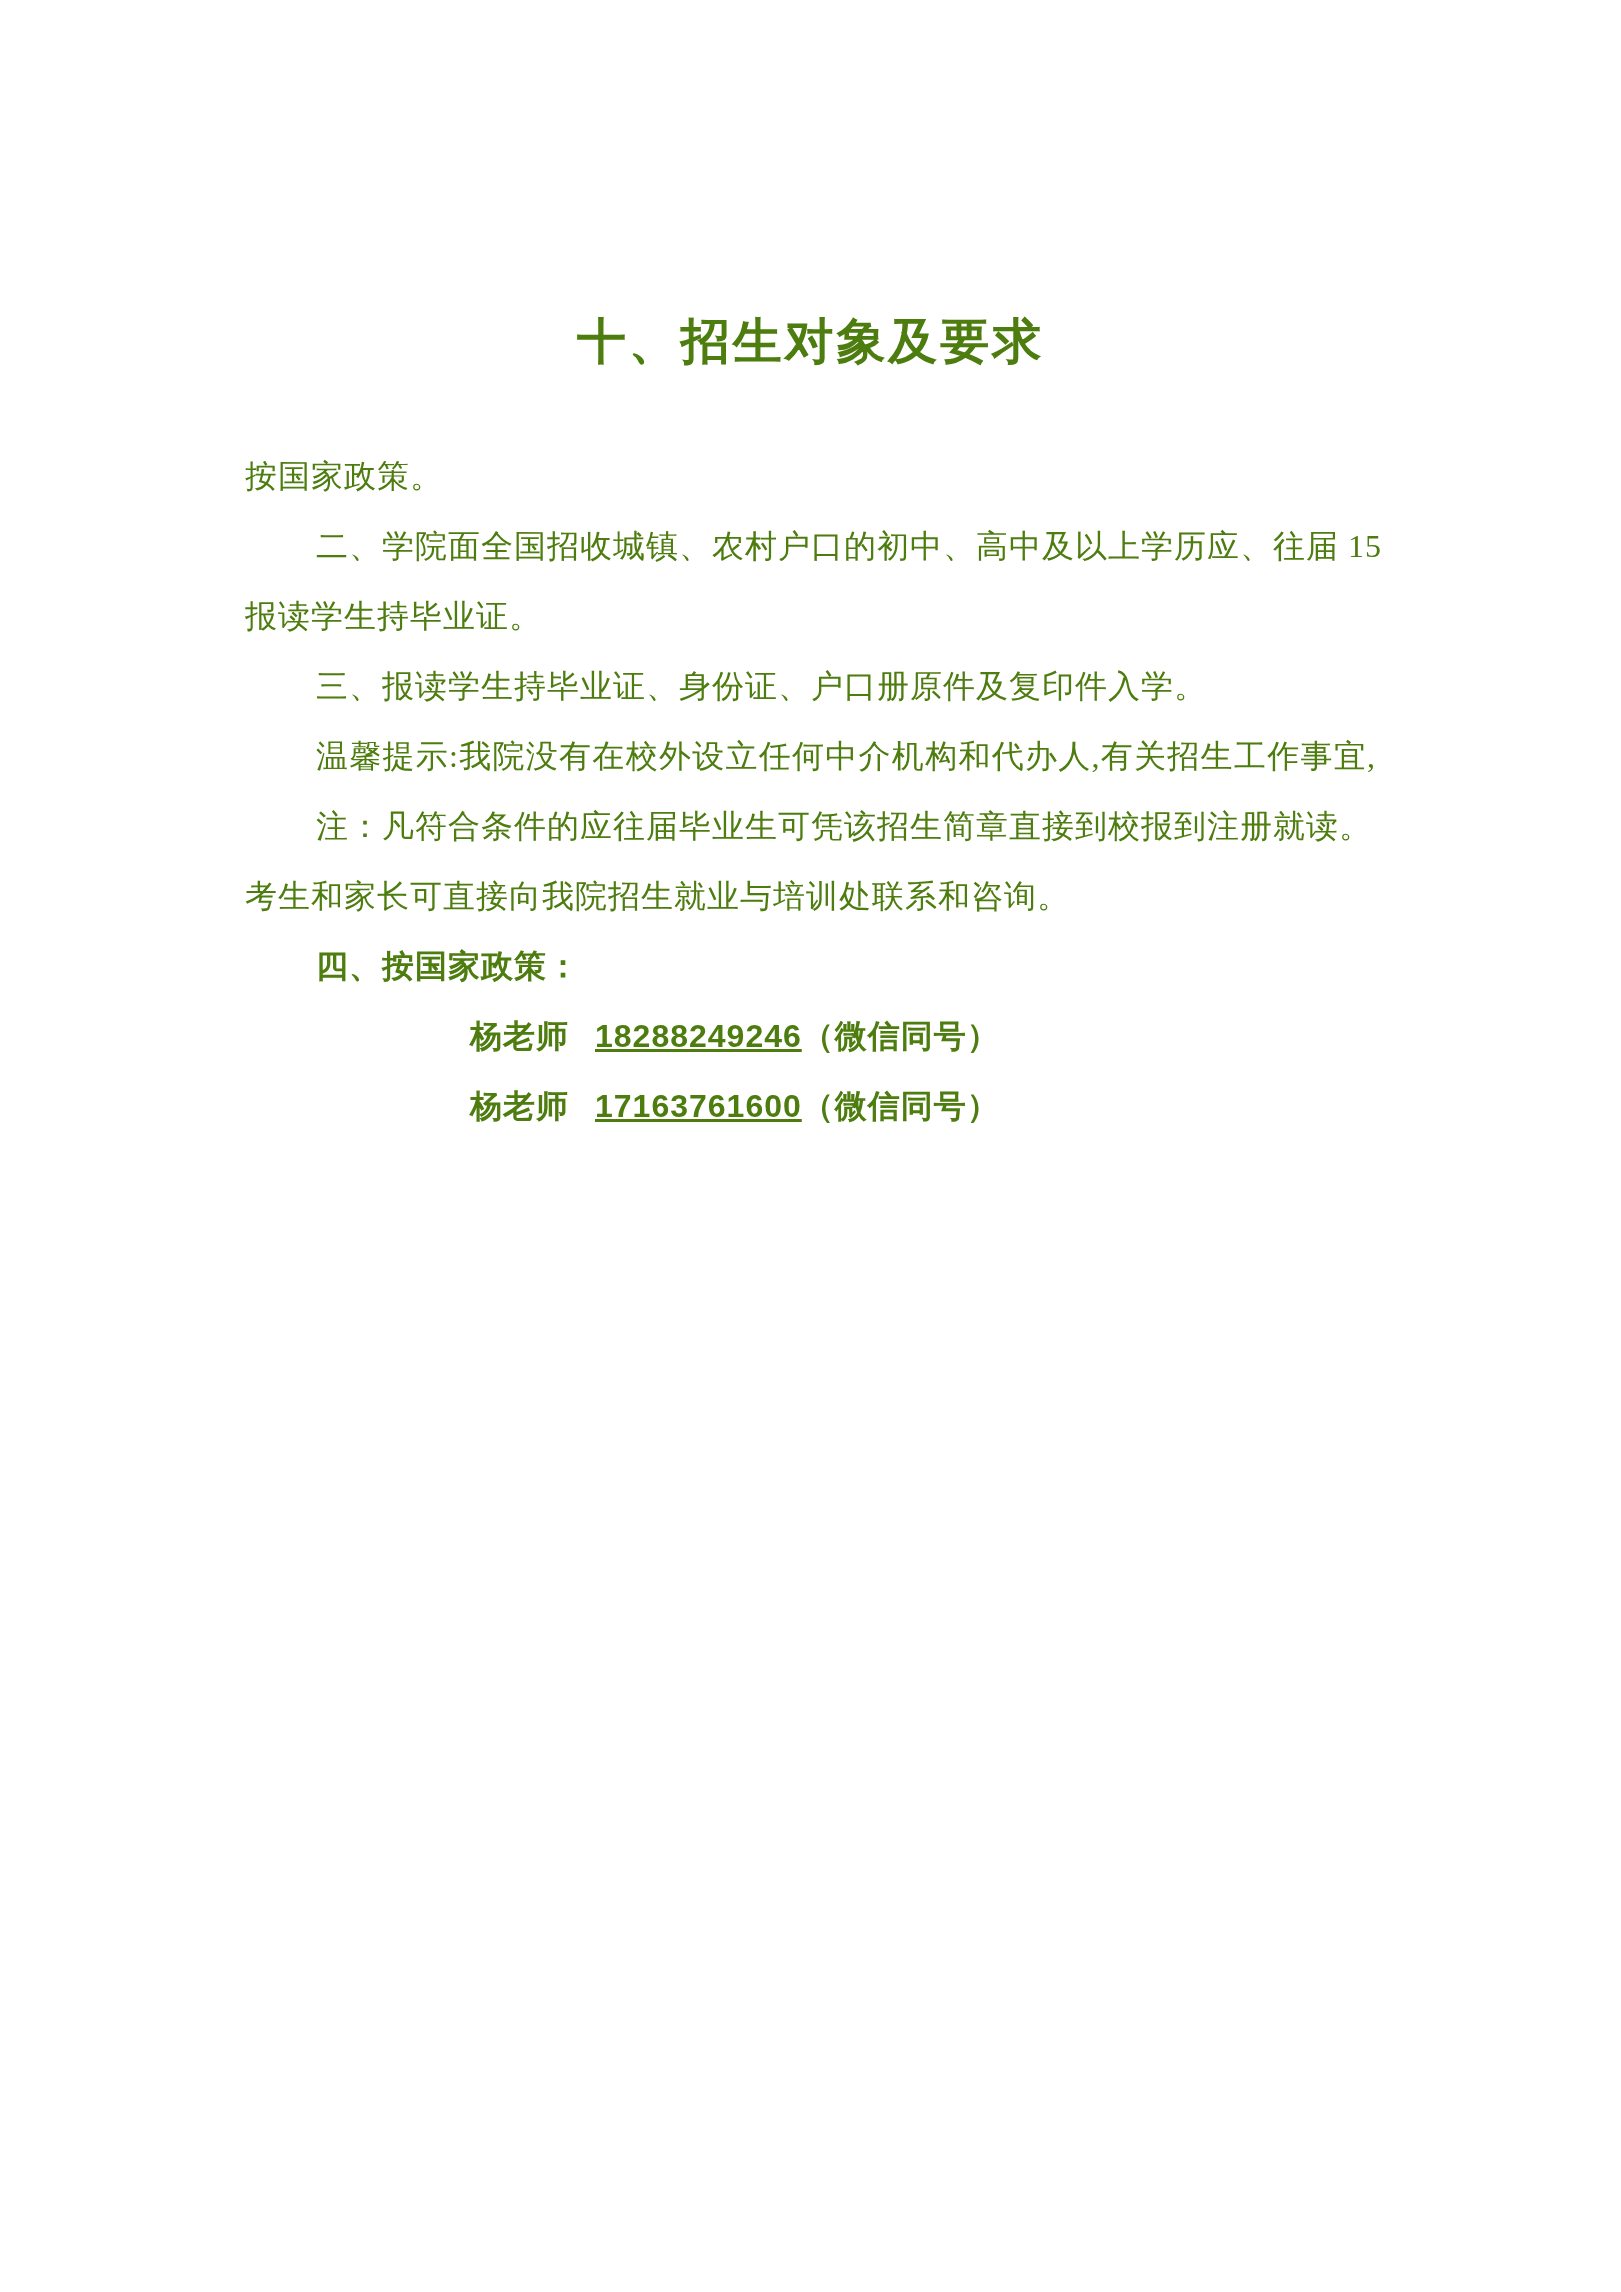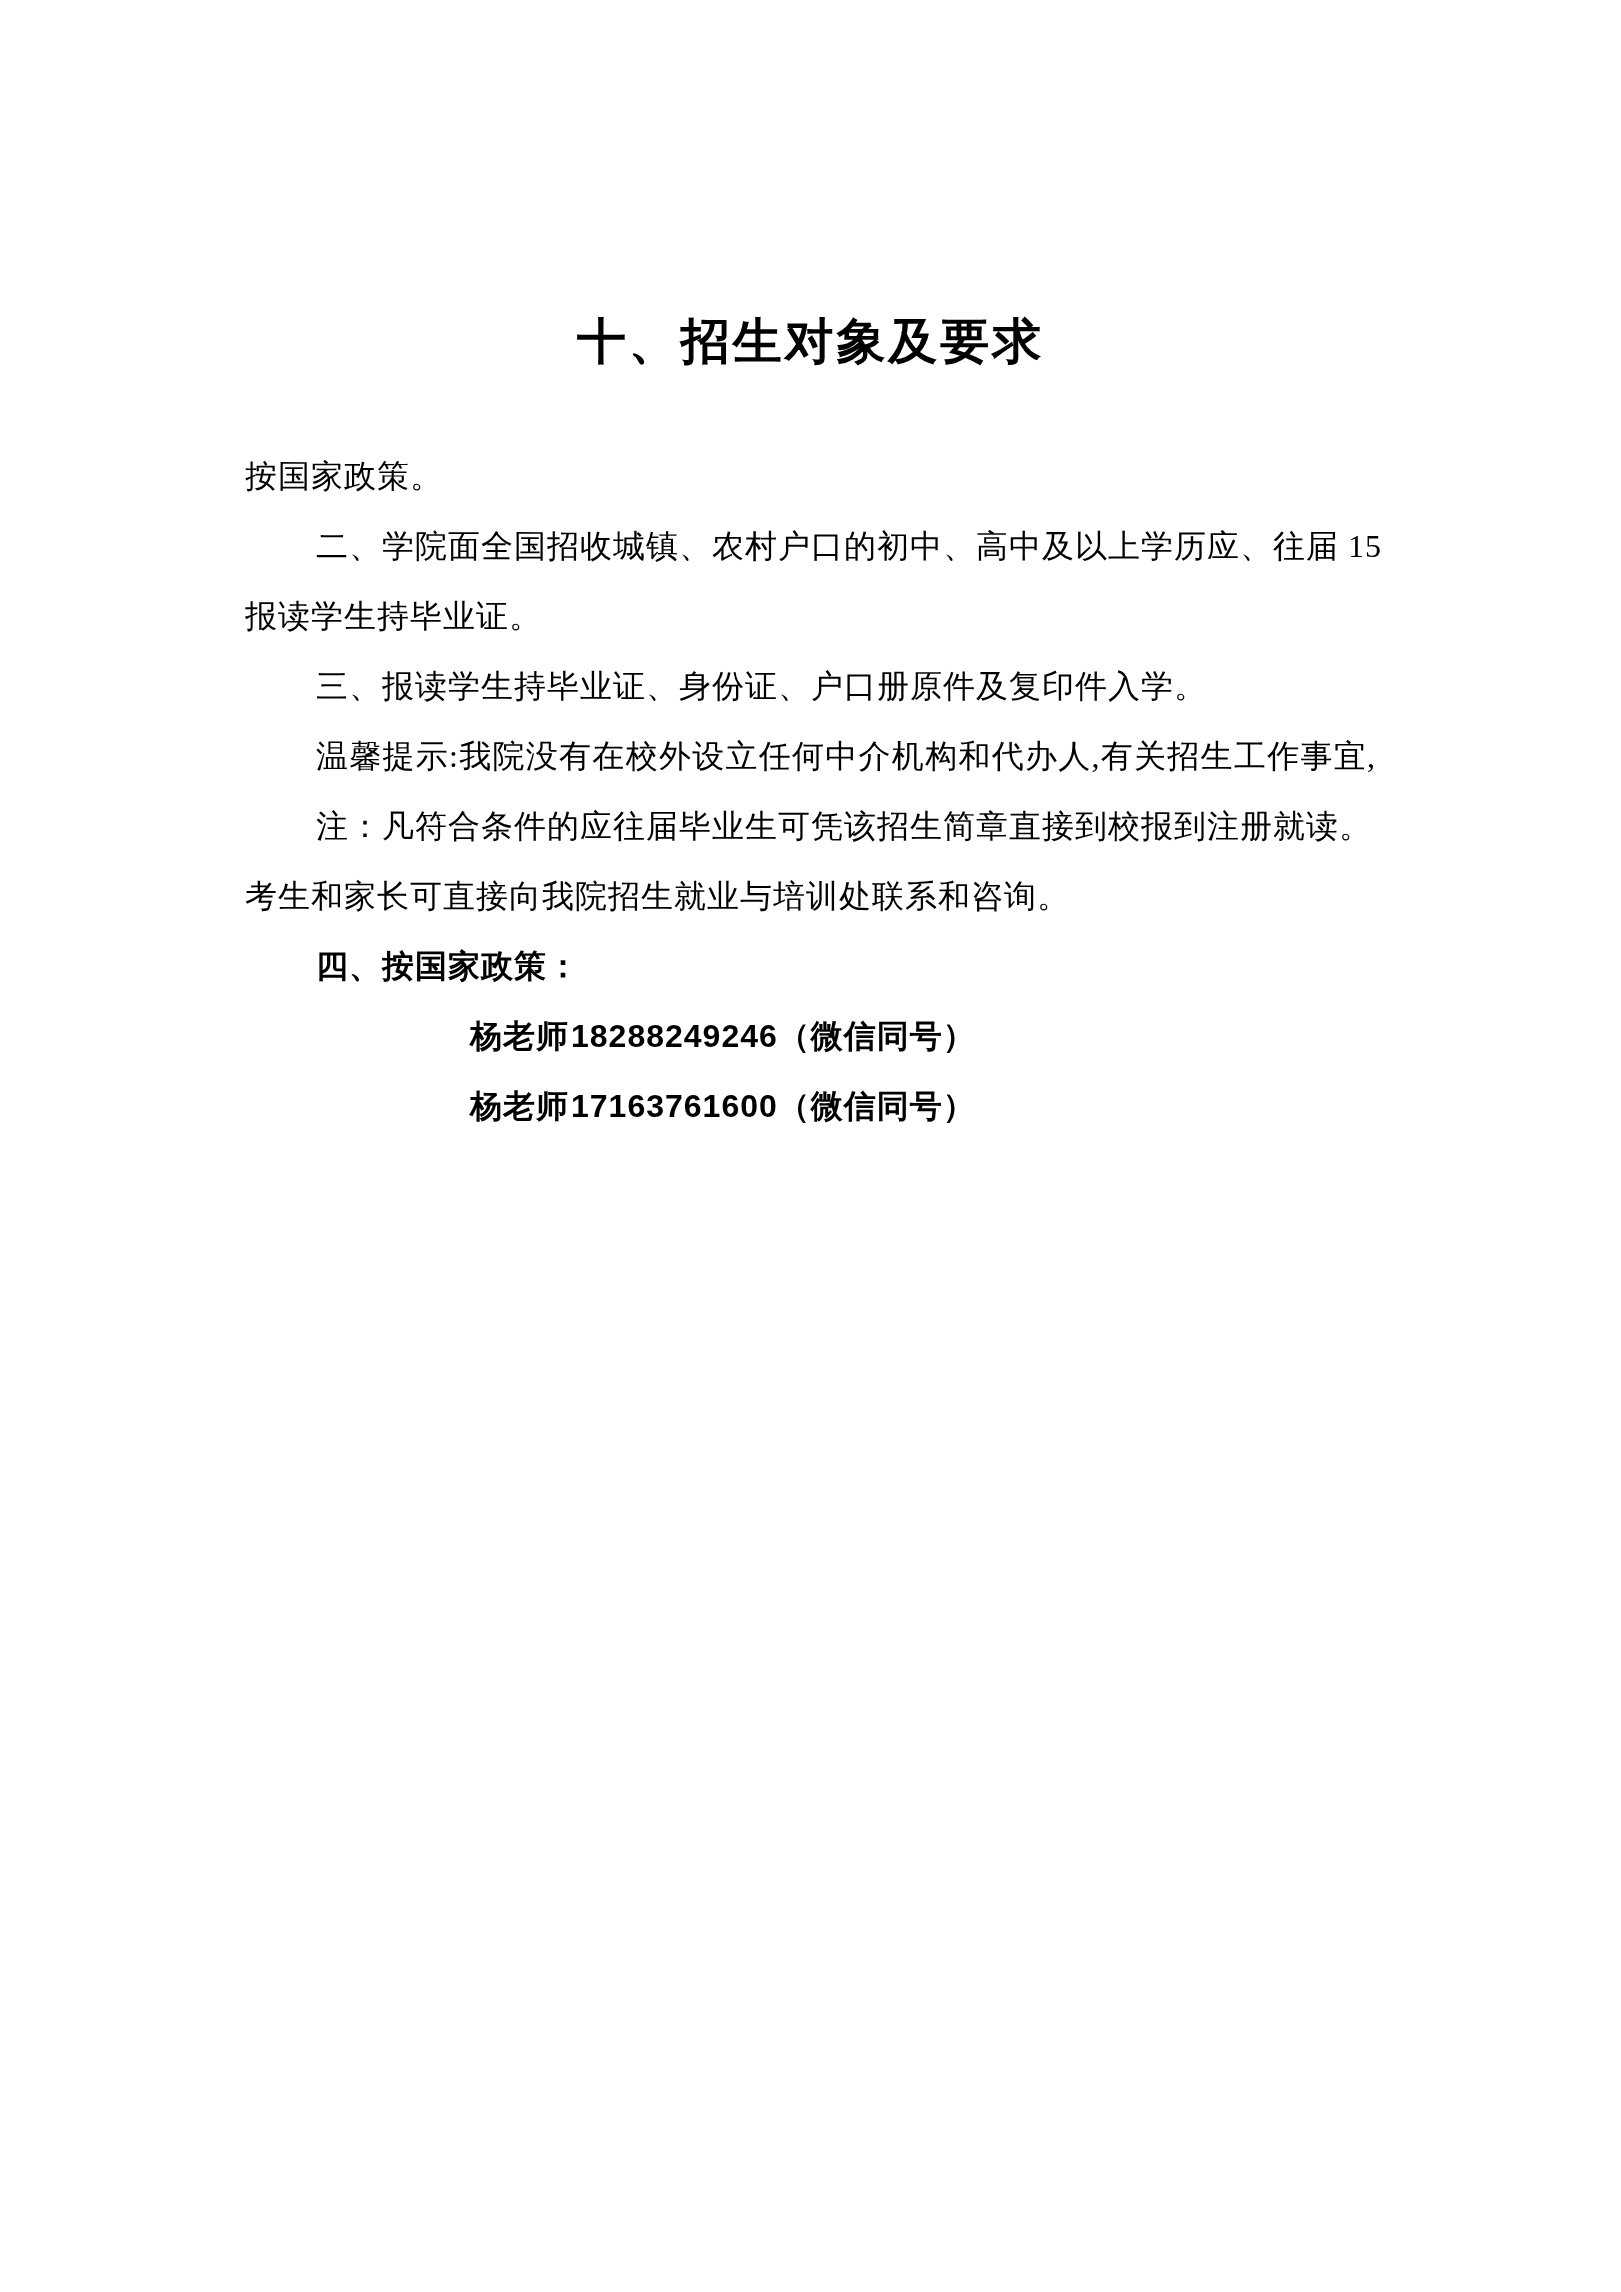--- a/index.html
+++ b/index.html
@@ -1,21 +1,21 @@
 <!DOCTYPE html>
 <html><head>
 <meta charset="utf-8">
 <style>
   html,body{margin:0;padding:0;background:#ffffff;}
   .page{
     position:relative;
     width:1621px;
     height:2293px;
     background:#ffffff;
-    color:#000000;
+    color:#4d7c0f;
     font-family:"Liberation Serif", serif;
     overflow:hidden;
   }
   .doc-title{
     position:absolute;
     top:312px;
     left:0;
     width:100%;
     text-align:center;
     font-size:49px;
@@ -38,22 +38,23 @@
   }
   .indent{ text-indent:71px; }
   .fill{ text-align:justify; text-align-last:justify; }
   .bold{ font-weight:bold; }
   .phone-line{
     padding-left:225px;
     font-weight:bold;
   }
   .num{
     font-family:"Liberation Sans", sans-serif;
-    margin-left:2px;
+    margin-left:26px;
     letter-spacing:1px;
+    text-decoration:underline;
   }
 </style>
 </head>
 <body>
 
 <div class="page">
 
   <div class="doc-title">十、招生对象及要求</div>
 
   <div class="content">

